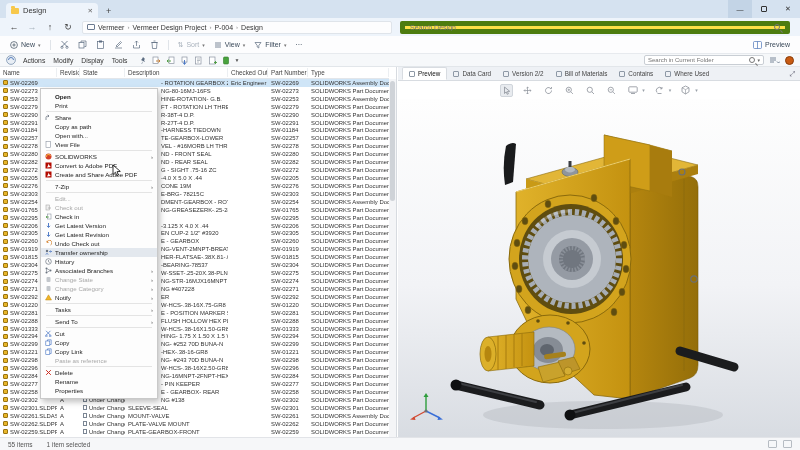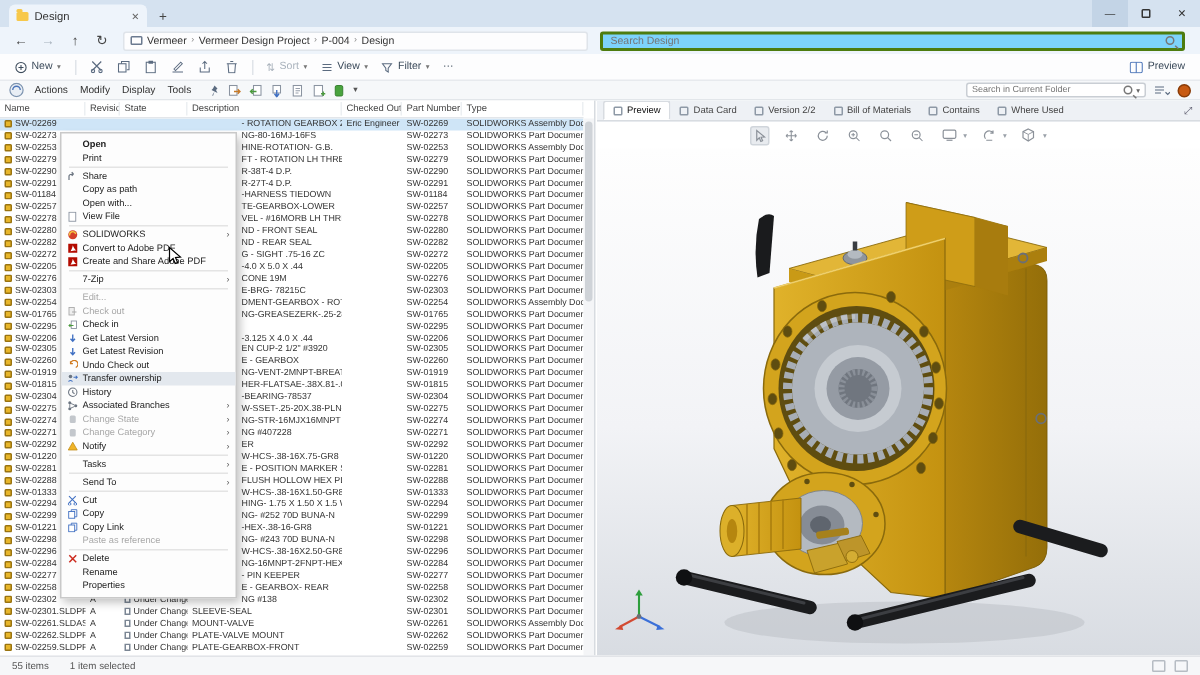--- a/index.html
+++ b/index.html
@@ -18,21 +18,21 @@
   .wc-min { background:#c3d4e6; }
   .wc-max span { display:block; width:6px; height:6px; border:1px solid #333; border-radius:1px; }
 
   
   .navbar { position:absolute; left:0; top:18px; width:800px; height:18px; background:#eef4fb; display:flex; align-items:center; gap:2px; padding:0 6px; }
   .navbtn { width:16px; height:14px; display:flex; align-items:center; justify-content:center; font-size:9px; color:#444; }
   .navbtn.dis { color:#a8b2bd; }
   .breadcrumb-bar { flex:0 0 310px; height:13px; background:#fdfdfe; border:1px solid #dfe4ea; border-radius:2px; display:flex; align-items:center; padding:0 4px; font-size:7px; color:#333; gap:3px; margin-left:4px; }
   .crumb-sep { color:#888; font-size:6px; }
   .monitor { width:8px; height:6px; border:1px solid #6b7a90; border-radius:1px; }
-  .searchbox { flex:1; height:13px; background:#7dd3fc; border:2px solid #4d7c0f; border-radius:2px; margin-left:6px; margin-right:4px; display:flex; align-items:center; padding:0 5px;justify-content:flex-end; }
+  .searchbox { flex:1; height:13px; background:#fde047; border:5px solid #4d7c0f; border-radius:2px; margin-left:6px; margin-right:4px; display:flex; align-items:center; padding:0 5px;justify-content:flex-end; }
   .searchbox input { border:none; outline:none; flex:1; font-size:7px; color:#555; background:transparent; font-family:"Liberation Sans",sans-serif; }
   .mag { width:6px; height:6px; border:1px solid #777; border-radius:50%; position:relative; flex:0 0 auto; }
   .mag:after { content:""; position:absolute; width:3px; height:1px; background:#777; transform:rotate(45deg); left:5px; top:6px; }
 
   
   .cmdbar { position:absolute; left:0; top:36px; width:800px; height:18px; background:#fdfdfe; border-bottom:1px solid #e7eaee; display:flex; align-items:center; gap:9px; padding:0 10px; font-size:7px; color:#3b4a5a; }
   .cmd { display:flex; align-items:center; gap:3px; }
   .cmd svg { display:block; }
   .cmd .caret { font-size:5px; color:#777; }
   .cmd.dis { color:#a9b2bc; }

